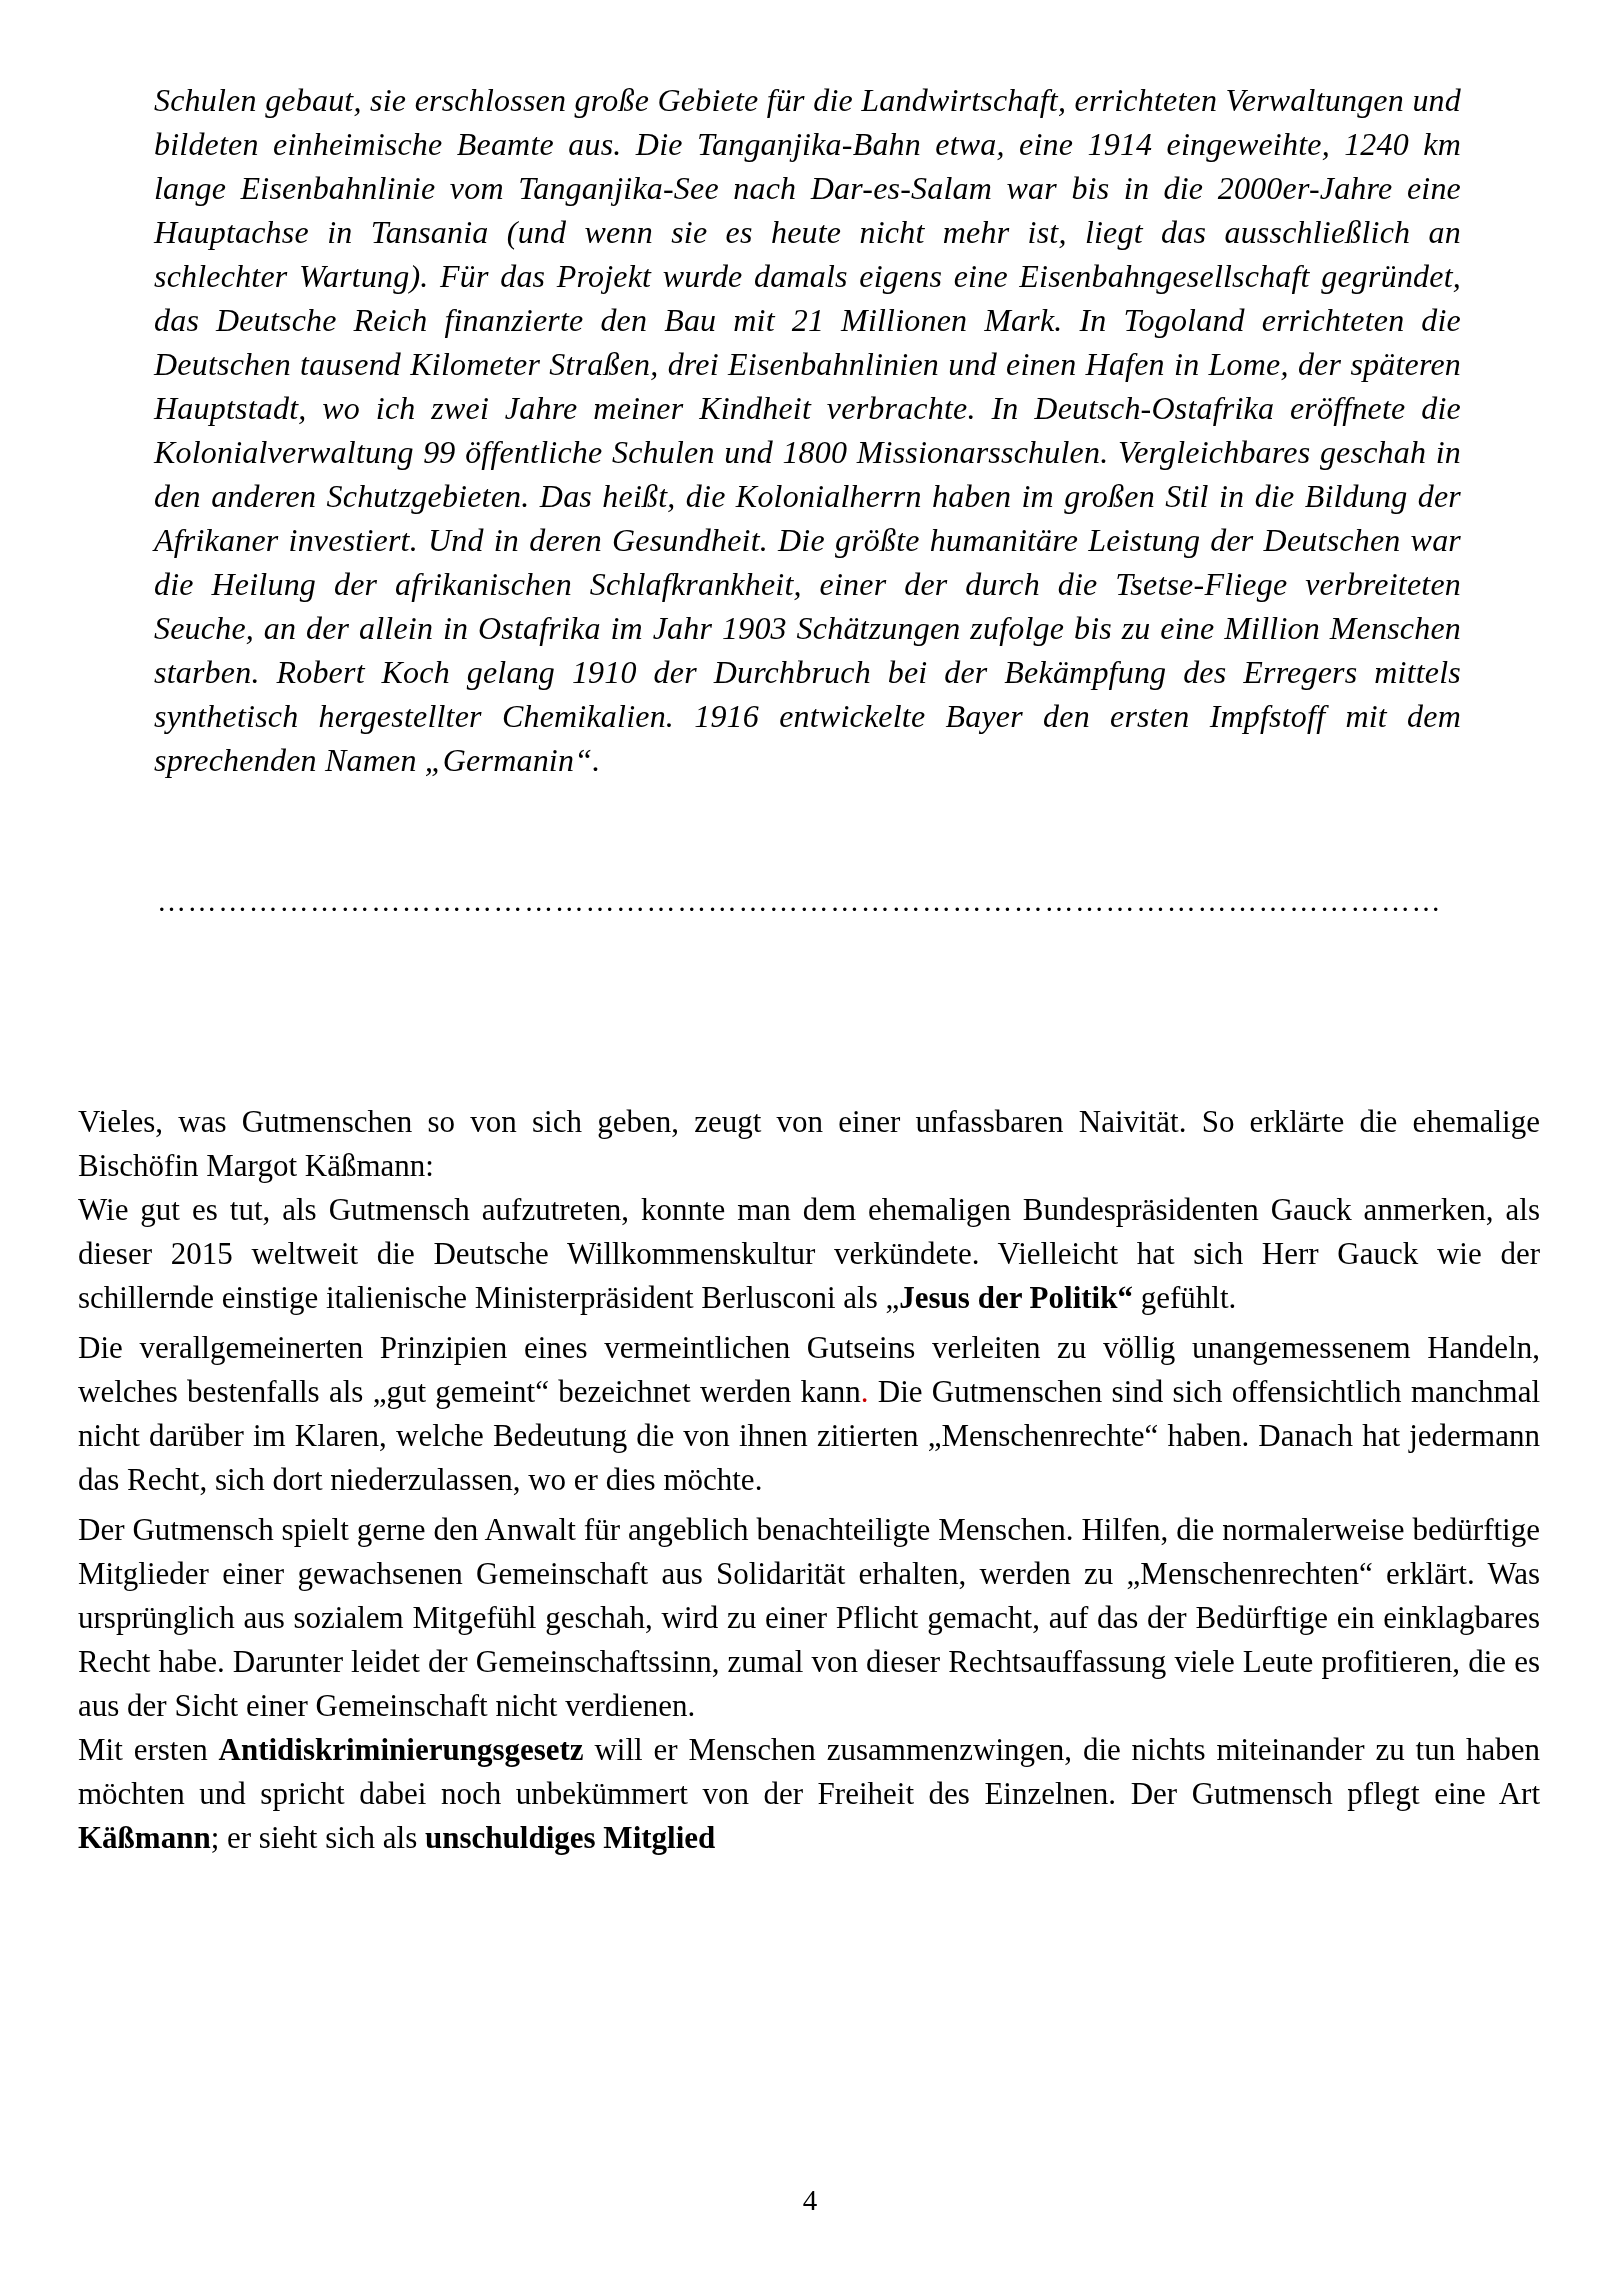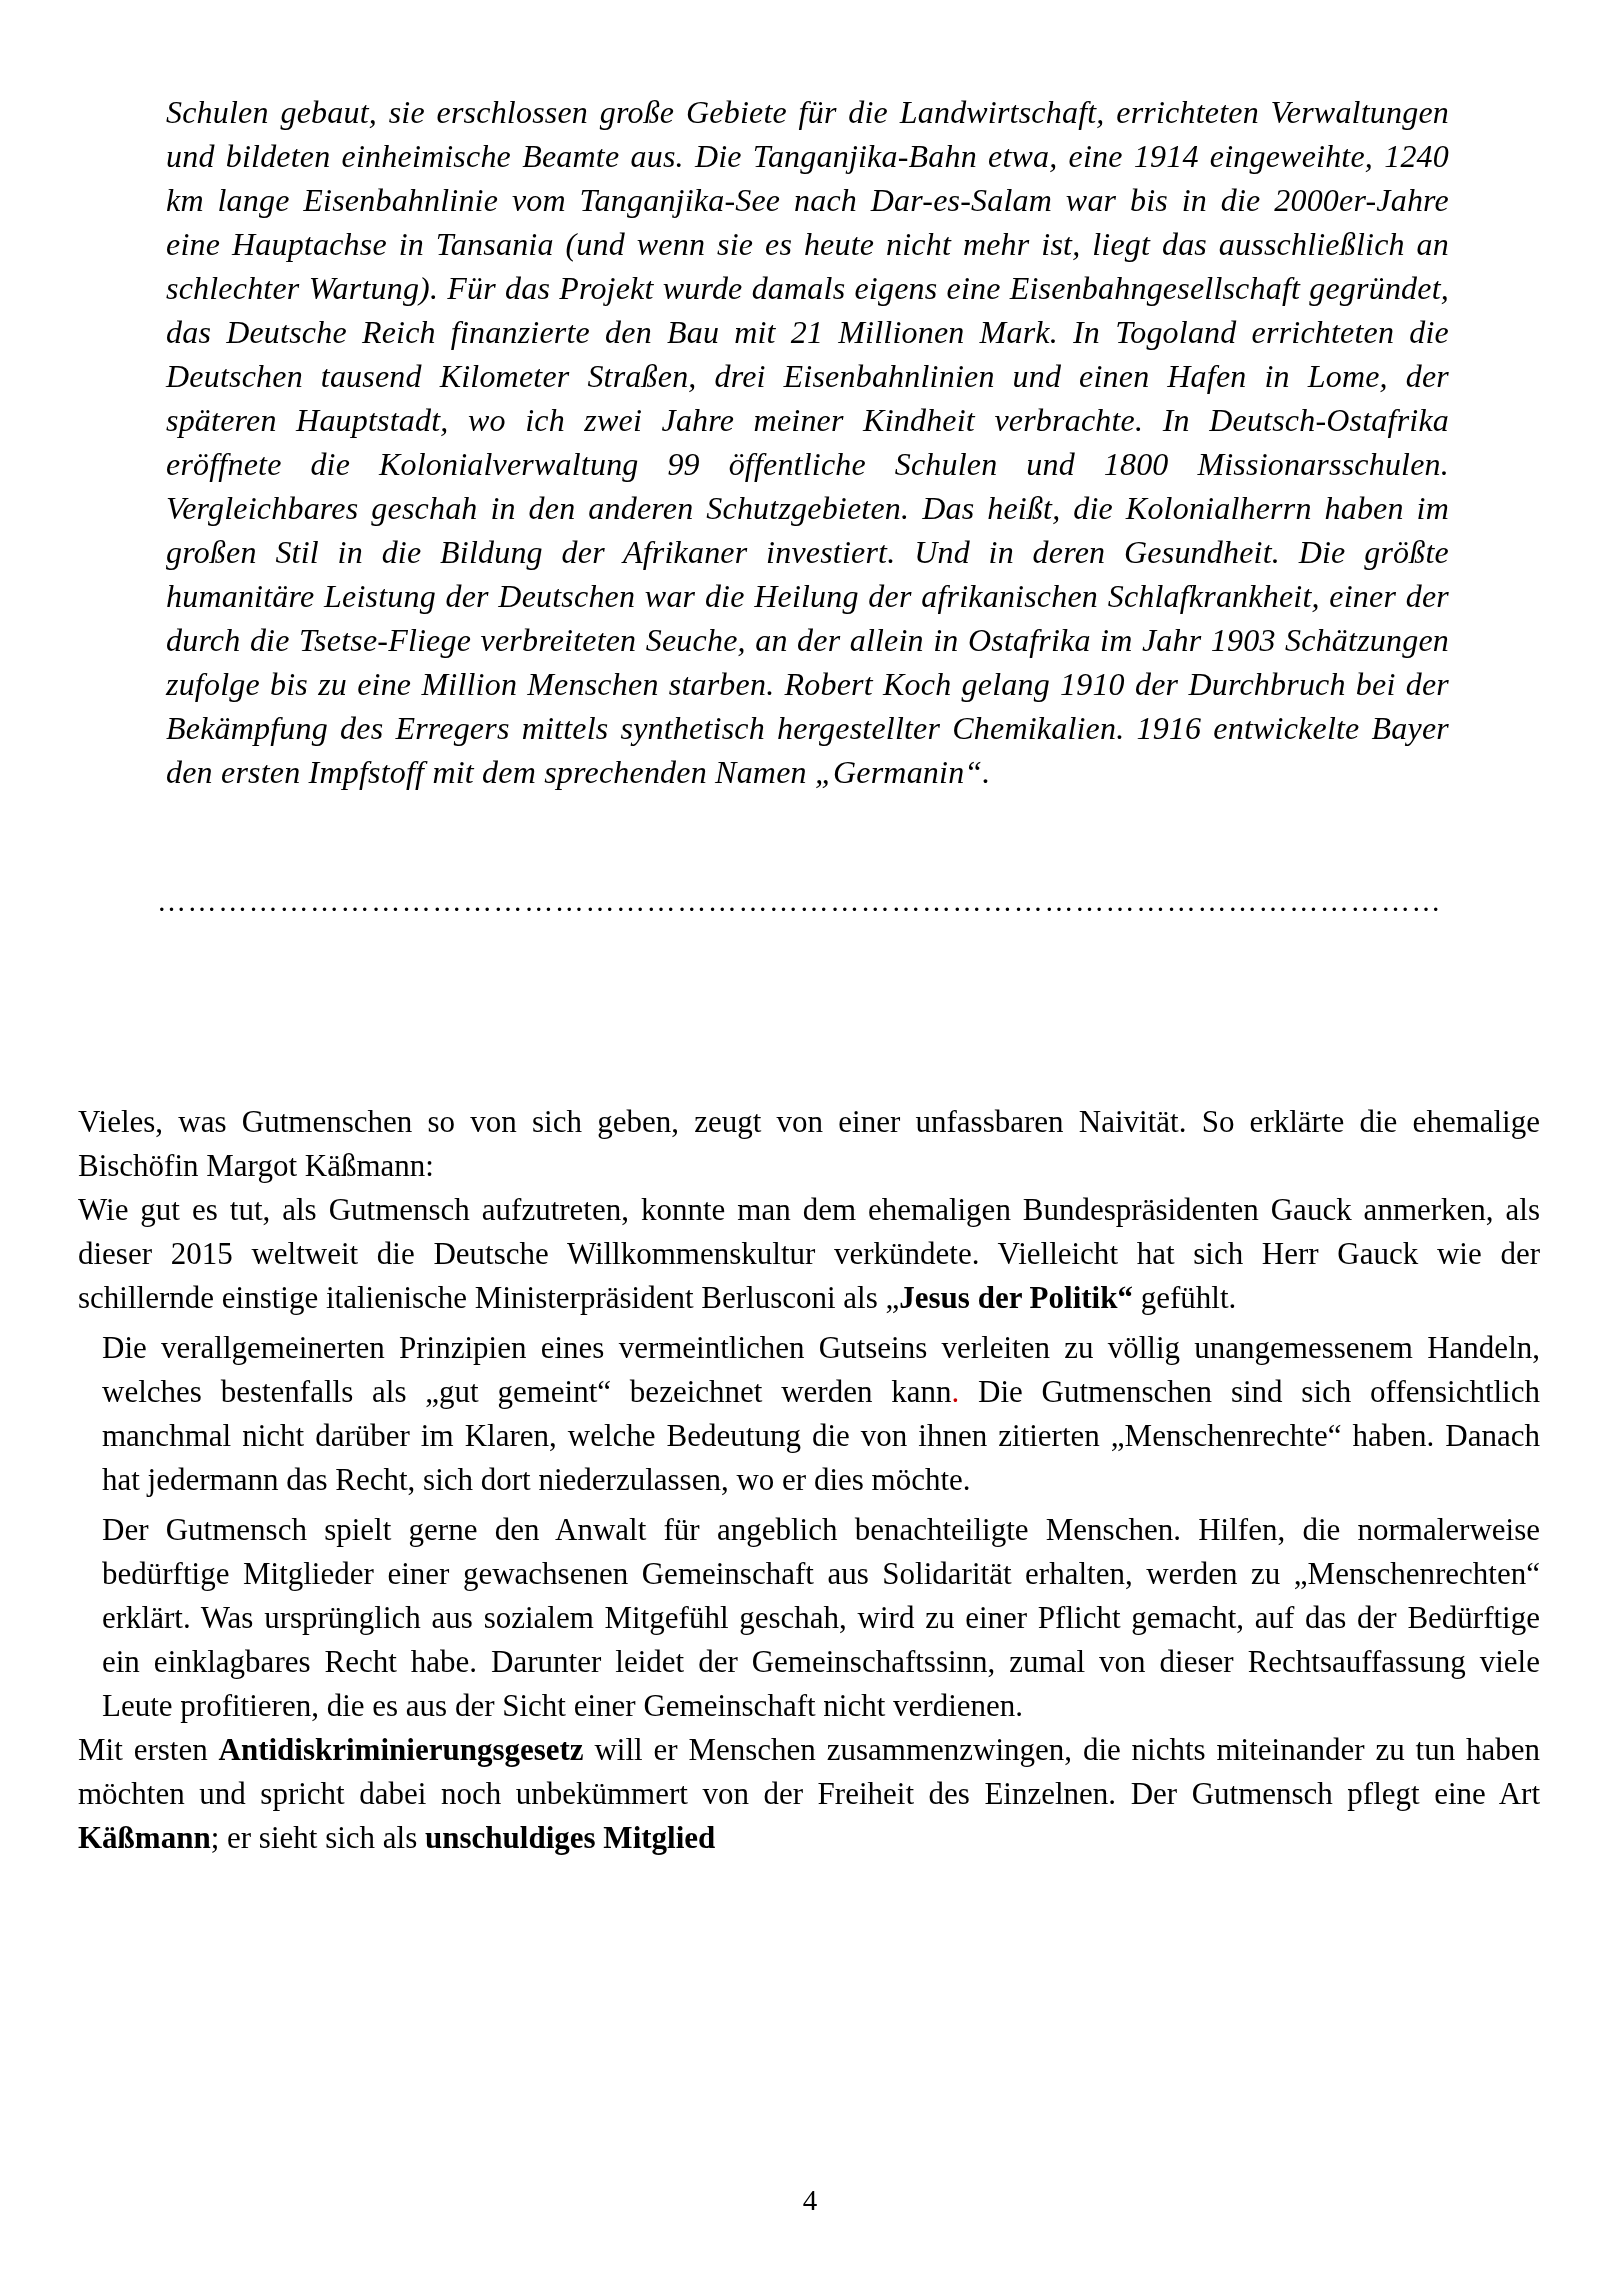--- a/index.html
+++ b/index.html
@@ -25,21 +25,21 @@
       position: absolute;
       left: 154px;
       width: 1307px;
       font-style: italic;
       font-size: 32px;
       line-height: 44px;
       text-align: justify;
       letter-spacing: 0.2px;
     }
     .excerpt p {
-      margin: 12px;
+      margin: 0;
     }
     #excerpt-top { top: 78px; }
     #excerpt-bottom { top: 949px; }
     .ellipsis-line {
       position: absolute;
       left: 157px;
       top: 887px;
       width: 1286px;
       height: 29px;
       overflow: hidden;
@@ -53,21 +53,21 @@
       left: 78px;
       width: 1462px;
       top: 1100px;
       font-size: 31px;
       line-height: 44px;
       text-align: justify;
     }
     .body-text p {
       margin: 0;
     }
-    .body-text p.gap { margin-top: 5.9px; margin-left: 24px; }
+    .body-text p.gap { margin-top: 5.9px; }
     .quote {
       text-align: center;
       margin: 5.9px 0 5.9px 0;
       font-size: 31px;
     }
     .quote .q-text {
       font-weight: bold;
       font-style: italic;
     }
     .quote .q-close-inner {

